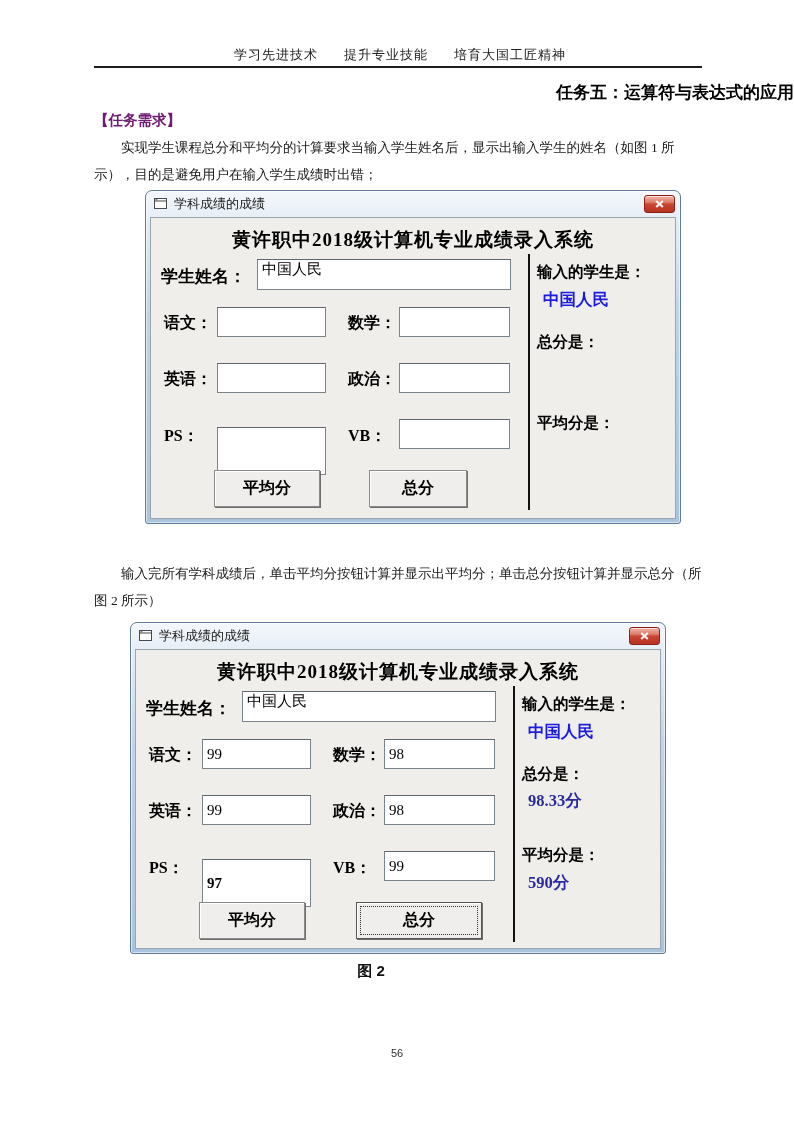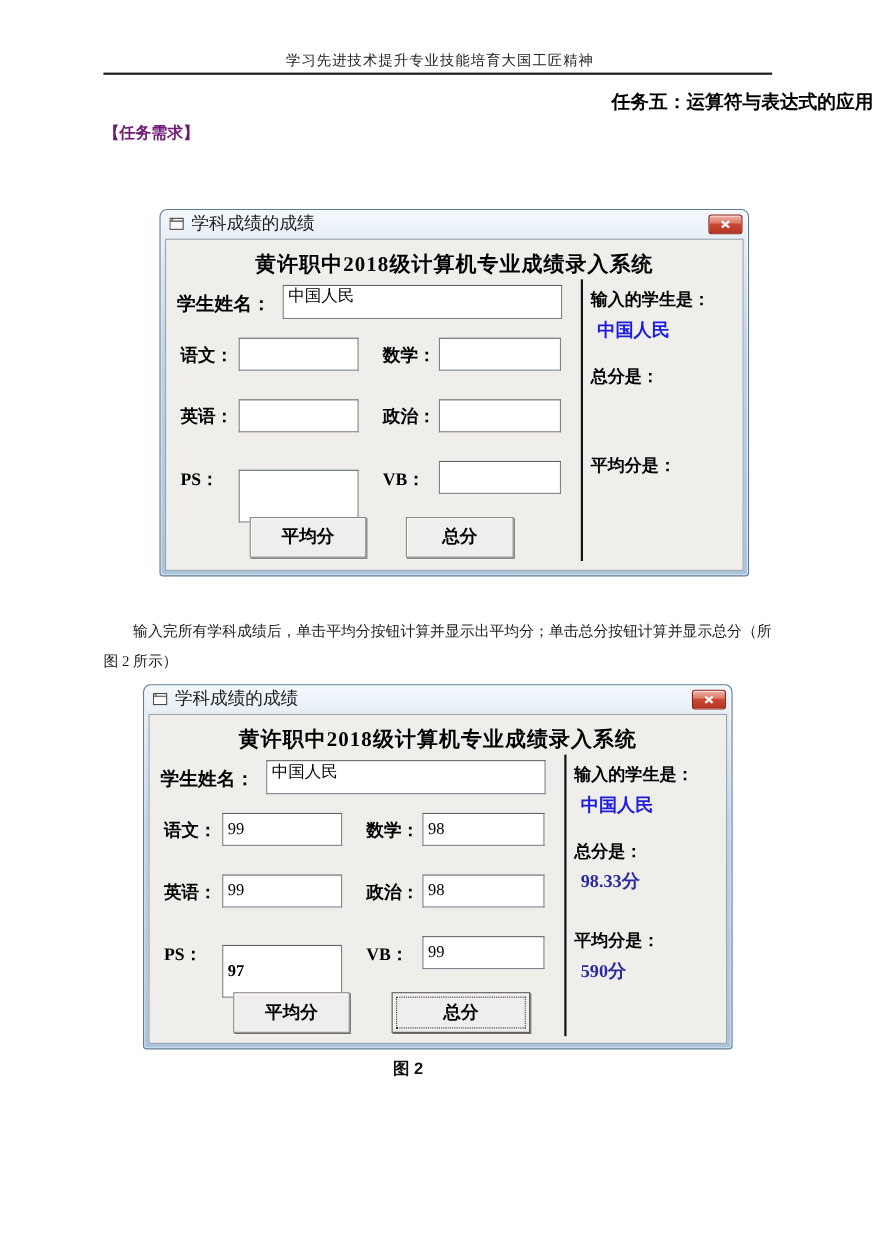--- a/index.html
+++ b/index.html
@@ -5,21 +5,21 @@
   * { margin:0; padding:0; box-sizing:border-box; }
   html,body { background:#888; }
   .page {
     position:relative; width:794px; height:1123px; margin:0 auto;
     background:#ffffff; overflow:hidden;
     font-family:"Liberation Serif", serif; color:#1a1a1a;
   }
   
   .doc-header {
     position:absolute; top:46px; left:94px; width:612px;
-    display:flex; justify-content:center; 
+    display:flex; justify-content:center; gap:26px;
     font-size:13px; color:#222; letter-spacing:1px;
   }
   .header-rule {
     position:absolute; top:66px; left:94px; width:608px; height:2px;
     background:#1d1d1d;
   }
   .doc-title {
     position:absolute; top:81px; left:0; width:100%;
     text-align:right; font-family:"Liberation Sans", sans-serif;
     font-weight:700; font-size:17px; color:#000;
@@ -50,21 +50,21 @@
     border:1px solid #5f7c99; border-radius:7px 7px 3px 3px;
     background:linear-gradient(180deg,#f4f8fc 0%,#e3ecf5 10%,#bfd4e7 38%,#a9c4dc 100%);
     box-shadow:inset 0 0 0 1px rgba(255,255,255,0.55);
   }
   .win1 { left:145px; top:190px; height:334px; }
   .win2 { left:130px; top:622px; height:332px; }
   .titlebar { height:25px; display:flex; align-items:center; padding:0 5px 0 8px; }
   .title-icon { width:14px; height:13px; flex:0 0 auto; }
   .title-text {
     margin-left:6px; font-family:Liberation Mono, monospace;
-    font-size:16px; color:#1b1b1b;
+    font-size:13px; color:#1b1b1b;
   }
   .close-btn {
     margin-left:auto; width:31px; height:18px; border-radius:3px;
     border:1px solid #8c2015;
     background:linear-gradient(180deg,#f0b5aa 0%,#dd7b6b 40%,#cb4734 50%,#b53322 100%);
     box-shadow:inset 0 1px 0 rgba(255,255,255,0.55);
     display:flex; align-items:center; justify-content:center; cursor:pointer;
   }
   .client {
     position:absolute; left:4px; right:4px; top:26px; bottom:4px;
@@ -92,21 +92,21 @@
   .tb-r2c2 { left:248px; top:145px; width:111px; height:30px; }
   .tb-r3c1 { left:66px;  top:209px; width:109px; height:48px;font-weight:bold; }
   .tb-r3c2 { left:248px; top:201px; width:111px; height:30px; }
   .vbbtn {
     position:absolute; top:252px; height:37px;
     background:#f0eeec; border:1px solid #8a8a8a;
     box-shadow:1px 1px 0 #6e6e6e, inset 1px 1px 0 #ffffff;
     font-family:"Liberation Serif", serif; font-weight:700; font-size:16px; color:#000;
     display:flex; align-items:center; justify-content:center; cursor:pointer;
   }
-  .btn-avg { left:76px; width:106px; }
+  .btn-avg { left:63px; width:106px; }
   .btn-total { left:218px; width:98px;text-align:right; }
   .win2 .btn-total { left:220px; width:126px; }
   .vbbtn.focused { outline:1px dotted #333; outline-offset:-5px; border-color:#555; }
   .vline { position:absolute; left:377px; top:36px; width:2px; height:256px; background:#121212; }
   .res-label { position:absolute; left:386px; font-weight:700; font-size:15.5px; color:#000; white-space:nowrap; }
   .res-value { position:absolute; left:392px; font-weight:700; font-size:16.5px; white-space:nowrap; }
   .res-student-lb { top:44px; }
   .res-student-val { top:71px; color:#1c1ce0; }
   .res-total-lb { top:114px; }
   .res-total-val { top:140px; color:#2a2a9e; }
@@ -120,20 +120,21 @@
 
   <div class="doc-header">
     <span>学习先进技术</span>
     <span>提升专业技能</span>
     <span>培育大国工匠精神</span>
   </div>
   <div class="header-rule"></div>
 
   <div class="doc-title">任务五：运算符与表达式的应用</div>
   <div class="section-heading">【任务需求】</div>
+  <div class="body-para para1">实现学生课程总分和平均分的计算要求当输入学生姓名后，显示出输入学生的姓名（如图 1 所示），目的是避免用户在输入学生成绩时出错；</div>
 
   <div class="vbwin win1">
     <div class="titlebar">
       <svg class="title-icon" viewBox="0 0 14 13">
         <rect x="0.5" y="1.5" width="12" height="10" fill="#fdfdfd" stroke="#4a4a4a"></rect>
         <line x1="0.5" y1="4" x2="12.5" y2="4" stroke="#4a4a4a"></line>
         <rect x="1.5" y="2.3" width="2" height="1" fill="#4a4a4a"></rect>
       </svg>
       <span class="title-text">学科成绩的成绩</span>
       <div class="close-btn">
@@ -220,14 +221,15 @@
       <span class="res-label res-student-lb">输入的学生是：</span>
       <span class="res-value res-student-val">中国人民</span>
       <span class="res-label res-total-lb">总分是：</span>
       <span class="res-value res-total-val">98.33分</span>
       <span class="res-label res-avg-lb">平均分是：</span>
       <span class="res-value res-avg-val">590分</span>
     </div>
   </div>
 
   <div class="fig-caption cap2">图 2</div>
+  <div class="page-number">56</div>
 
 </div>
 
 </body></html>

